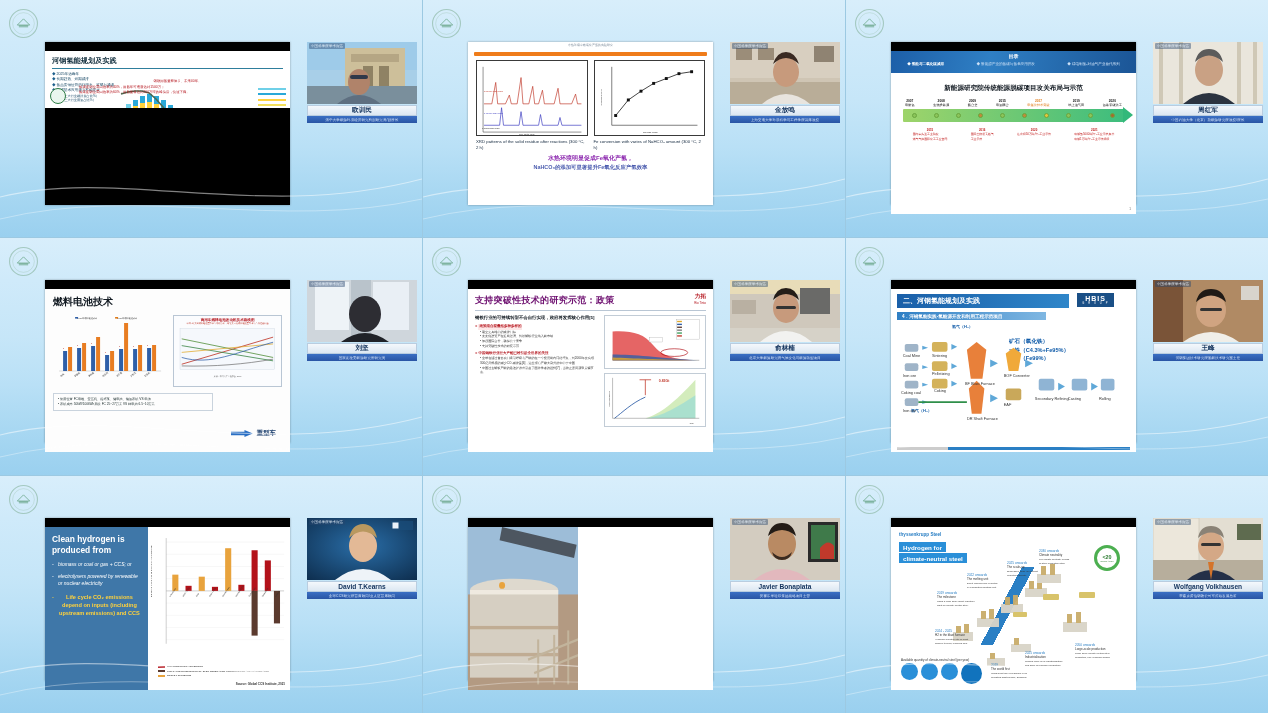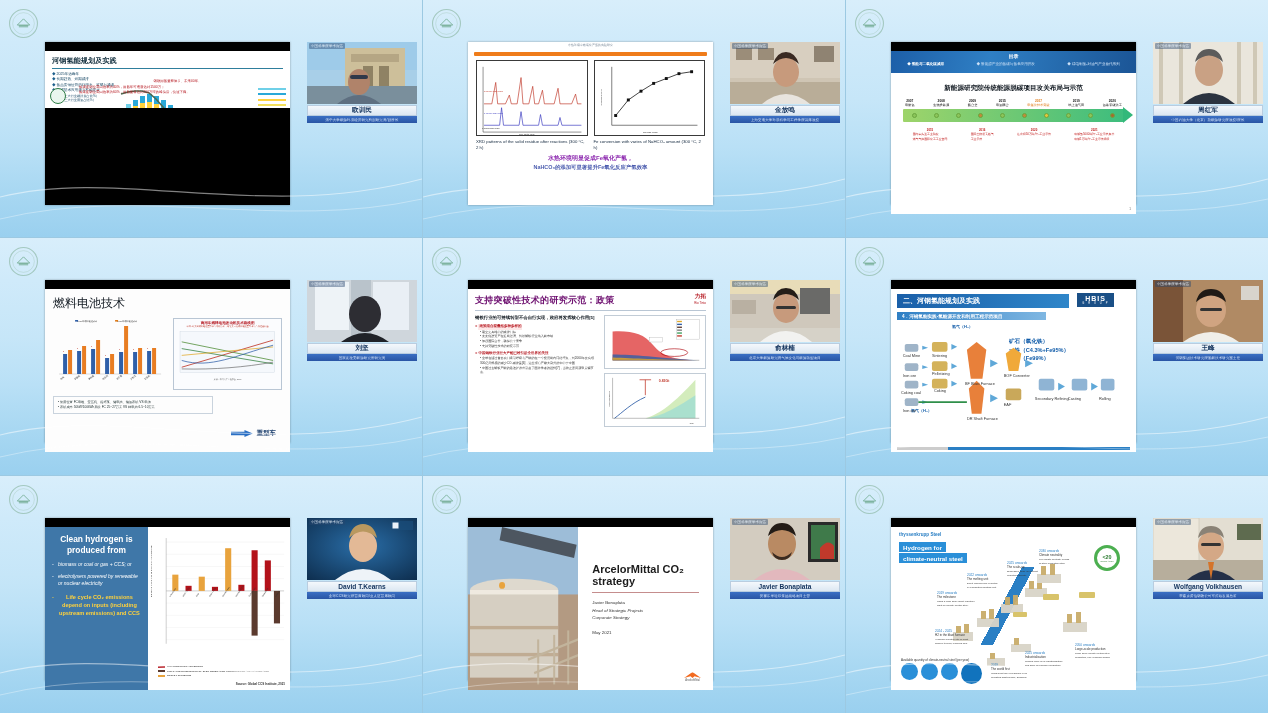--- a/index.html
+++ b/index.html
@@ -116,21 +116,21 @@
   .p3 .arrow { margin:2px 12px 0 12px; height:13px; background:linear-gradient(90deg,#9ed46a,#3dbd7e); position:relative; border-radius:1px;}
   .p3 .arrow .tip { position:absolute; right:-9px; top:-2px; width:0;height:0;border-left:10px solid #33b87a;border-top:8.5px solid transparent;border-bottom:8.5px solid transparent;}
   .p3 .arrow .dots { position:absolute; inset:0; display:flex; justify-content:space-around; align-items:center;}
   .p3 .arrow .dots i { width:5px;height:5px;border-radius:50%;background:#8bc45a;border:1px solid #6aa53f;}
   .p3 .notes { display:flex; justify-content:space-around; padding:6px 10px 0 10px; font-size:2.9px; color:#c01a1a; line-height:1.5;}
   .p3 .notes div b { display:block; text-align:center; }
   .p3 .pg { position:absolute; right:5px; bottom:3px; font-size:3px; color:#666; }
 
   
   .p4 { position:relative; height:100%; background:#fdfdfd; padding:6px 8px; }
-  .p4 h3 { font-size:12px; color:#101820; font-weight:normal; }
+  .p4 h3 { font-size:10px; color:#101820; font-weight:bold; }
   .p4 .cols { display:flex; gap:8px; margin-top:6px; }
   .p4 .bars { flex:1.05; height:72px; position:relative; }
   .p4 .road { flex:1; height:72px; border:1px solid #b9c6d4; background:#fbfcfe; position:relative; }
   .p4 .road .rt { text-align:center; font-size:3.6px; color:#b3121a; font-weight:bold; padding-top:2px;}
   .p4 .note { margin-top:6px; border:1px solid #c9d3dd; padding:3px 4px; font-size:3.2px; color:#233; line-height:1.6; width:70%; }
   .p4 .note div::before { content:"• "; }
   .p4 .cta { position:absolute; right:14px; bottom:14px; display:flex; align-items:center; gap:4px;}
   .p4 .cta .ar { width:22px;height:7px;background:#2a6fc4; clip-path:polygon(0 25%,62% 25%,62% 0,100% 50%,62% 100%,62% 75%,0 75%); }
   .p4 .cta .tx { font-size:6.4px; font-weight:bold; color:#1c3f6e;}
 
@@ -161,21 +161,21 @@
   .p6 .flow { position:relative; height:100px; margin-top:3px; }
   .p6 .ore { position:absolute; left:112px; top:14px; font-size:5.6px; color:#0e5aa8; font-weight:bold; line-height:1.55;}
   .p6 .h2a { position:absolute; left:55px; top:1px; font-size:4px; color:#0e5aa8; text-align:center; font-weight:bold;}
   .p6 .h2b { position:absolute; left:14px; bottom:10px; font-size:4px; color:#0e5aa8; text-align:center; font-weight:bold;}
   .p6 .botbar { position:absolute; left:6px; right:6px; bottom:2px; height:3px; background:#ccc;}
   .p6 .botbar i { position:absolute; left:22%; right:0; top:0; bottom:0; background:#2a7fc4; }
 
   
   .p7 { display:flex; height:100%; }
   .p7 .lft { width:42%; background:#3f77a8; color:#fff; padding:7px 7px; }
-  .p7 .lft h3 { font-size:8.4px; line-height:1.25; font-weight:bold; text-align:center; }
+  .p7 .lft h3 { font-size:8.4px; line-height:1.25; font-weight:bold; }
   .p7 .lft ul { margin-top:6px; font-size:5px; font-style:italic; line-height:1.5; }
   .p7 .lft ul div { margin-bottom:4px; padding-left:6px; position:relative;}
   .p7 .lft ul div::before { content:"-"; position:absolute; left:0; }
   .p7 .lft .hl { color:#ffd23d; font-weight:bold; font-size:5.6px; text-align:center; line-height:1.45; margin-top:5px; font-style:normal;}
   .p7 .rgt { flex:1; background:#fff; position:relative; padding:5px 4px 3px 6px;}
   .p7 .src { position:absolute; right:5px; bottom:4px; font-size:3px; color:#333; font-weight:bold;}
   .p7 .lgd { position:absolute; left:10px; bottom:11px; font-size:2.4px; color:#222; line-height:1.9;}
   .p7 .lgd i { display:inline-block; width:7px; height:2px; margin-right:2px; vertical-align:middle;}
   .p7 .ylab { position:absolute; left:2px; top:18px; font-size:2.3px; color:#222; writing-mode:vertical-rl; transform:rotate(180deg); }
 
@@ -900,34 +900,20 @@
             <g stroke="#c2b49c" stroke-width="2" fill="none">
               <path d="M60 118 L110 100"></path>
                 <path d="M66 130 L110 114"></path>
               <path d="M70 100 v40"></path>
                 <path d="M86 96 v44"></path>
                 <path d="M100 92 v48"></path>
             </g>
             <circle cx="34" cy="52" r="3" fill="#e8a33d"></circle>
           </svg>
         </div>
-        <div class="txt">
-          <h3>ArcelorMittal CO₂ strategy</h3>
-          <div class="r"></div>
-          <div class="m">
-            <span>Javier Bonaplata</span>
-            <i>Head of Strategic Projects</i>
-            <i>Corporate Strategy</i>
-          </div>
-          <div class="d">May 2021</div>
-          <div class="am">
-            <div class="g"></div>
-            <div class="n">ArcelorMittal</div>
-          </div>
-        </div>
       </div>
     </div>
     <div class="cam">
       <span class="wm">中国科学院学术报告</span>
       <svg viewBox="0 0 110 62" style="width:100%;height:100%;display:block">
         <rect width="110" height="62" fill="#cdc6ba"></rect>
         <rect x="0" y="0" width="110" height="62" fill="#d3ccc0"></rect>
         <rect x="78" y="4" width="30" height="40" fill="#2a2a2a"></rect>
         <rect x="81" y="7" width="24" height="34" fill="#3f7a4a"></rect>
         <path d="M90 30 q8 -10 14 -2 l0 13 -14 0 z" fill="#c0392b"></path>

